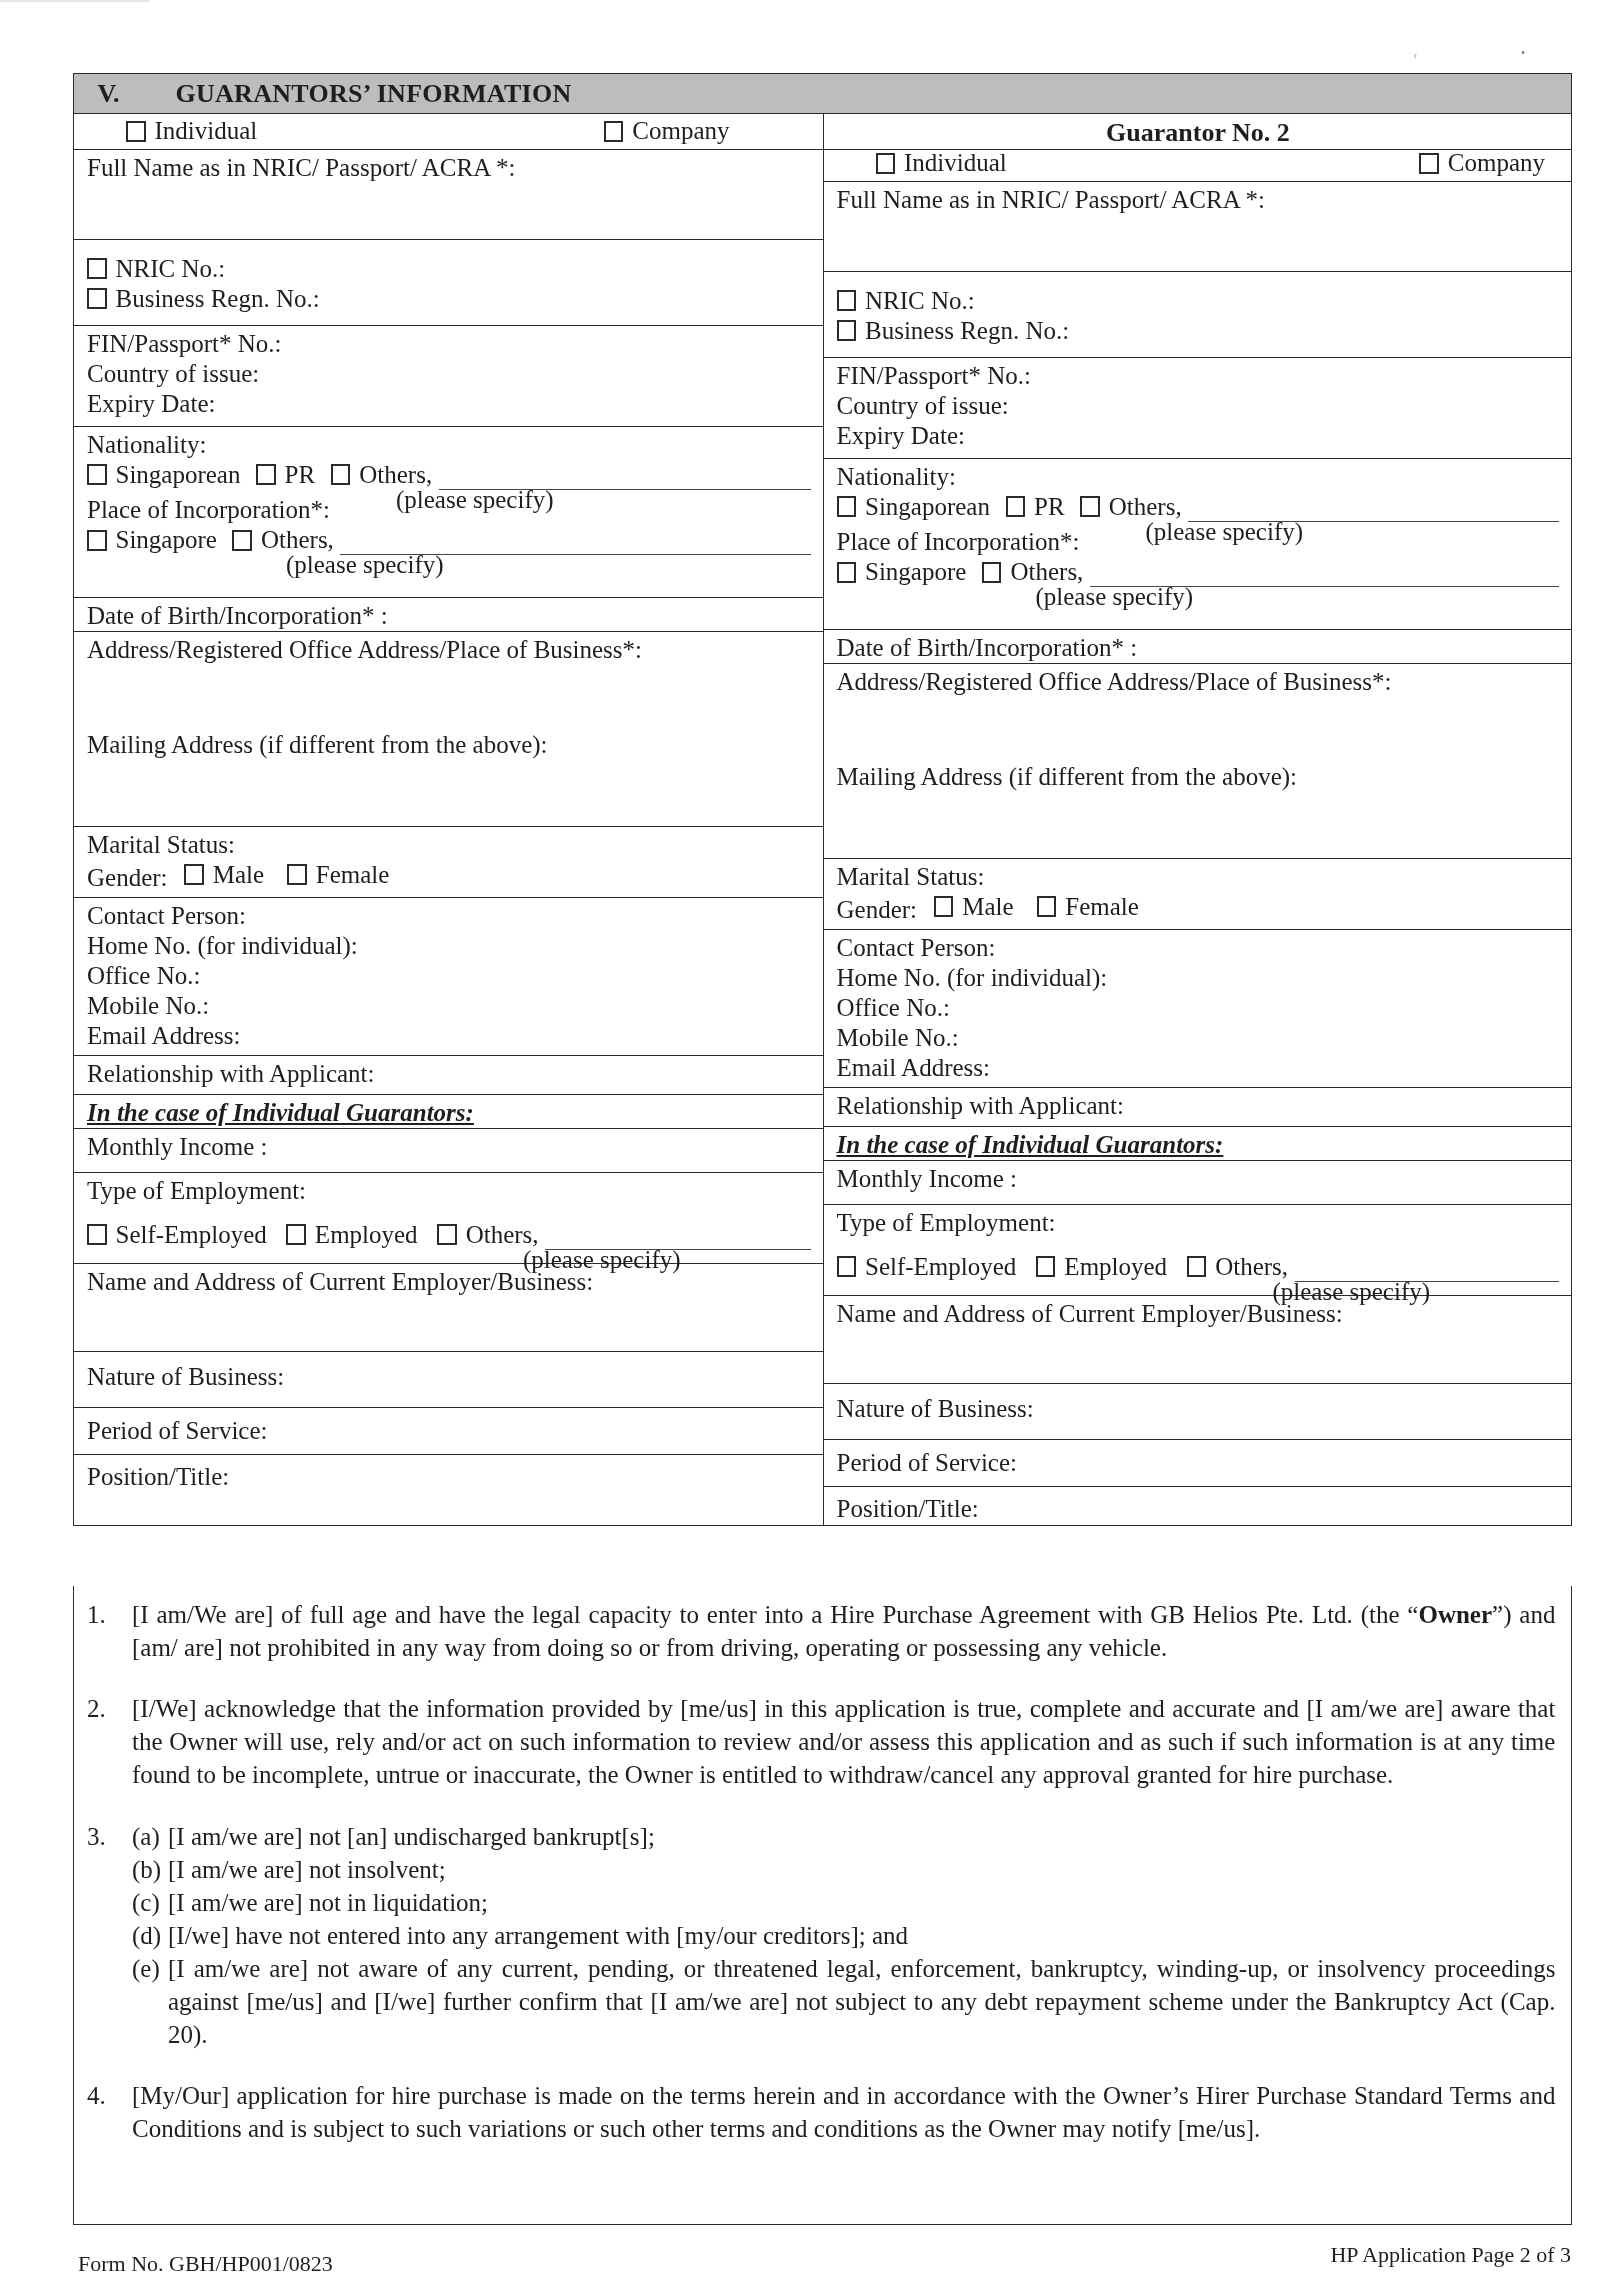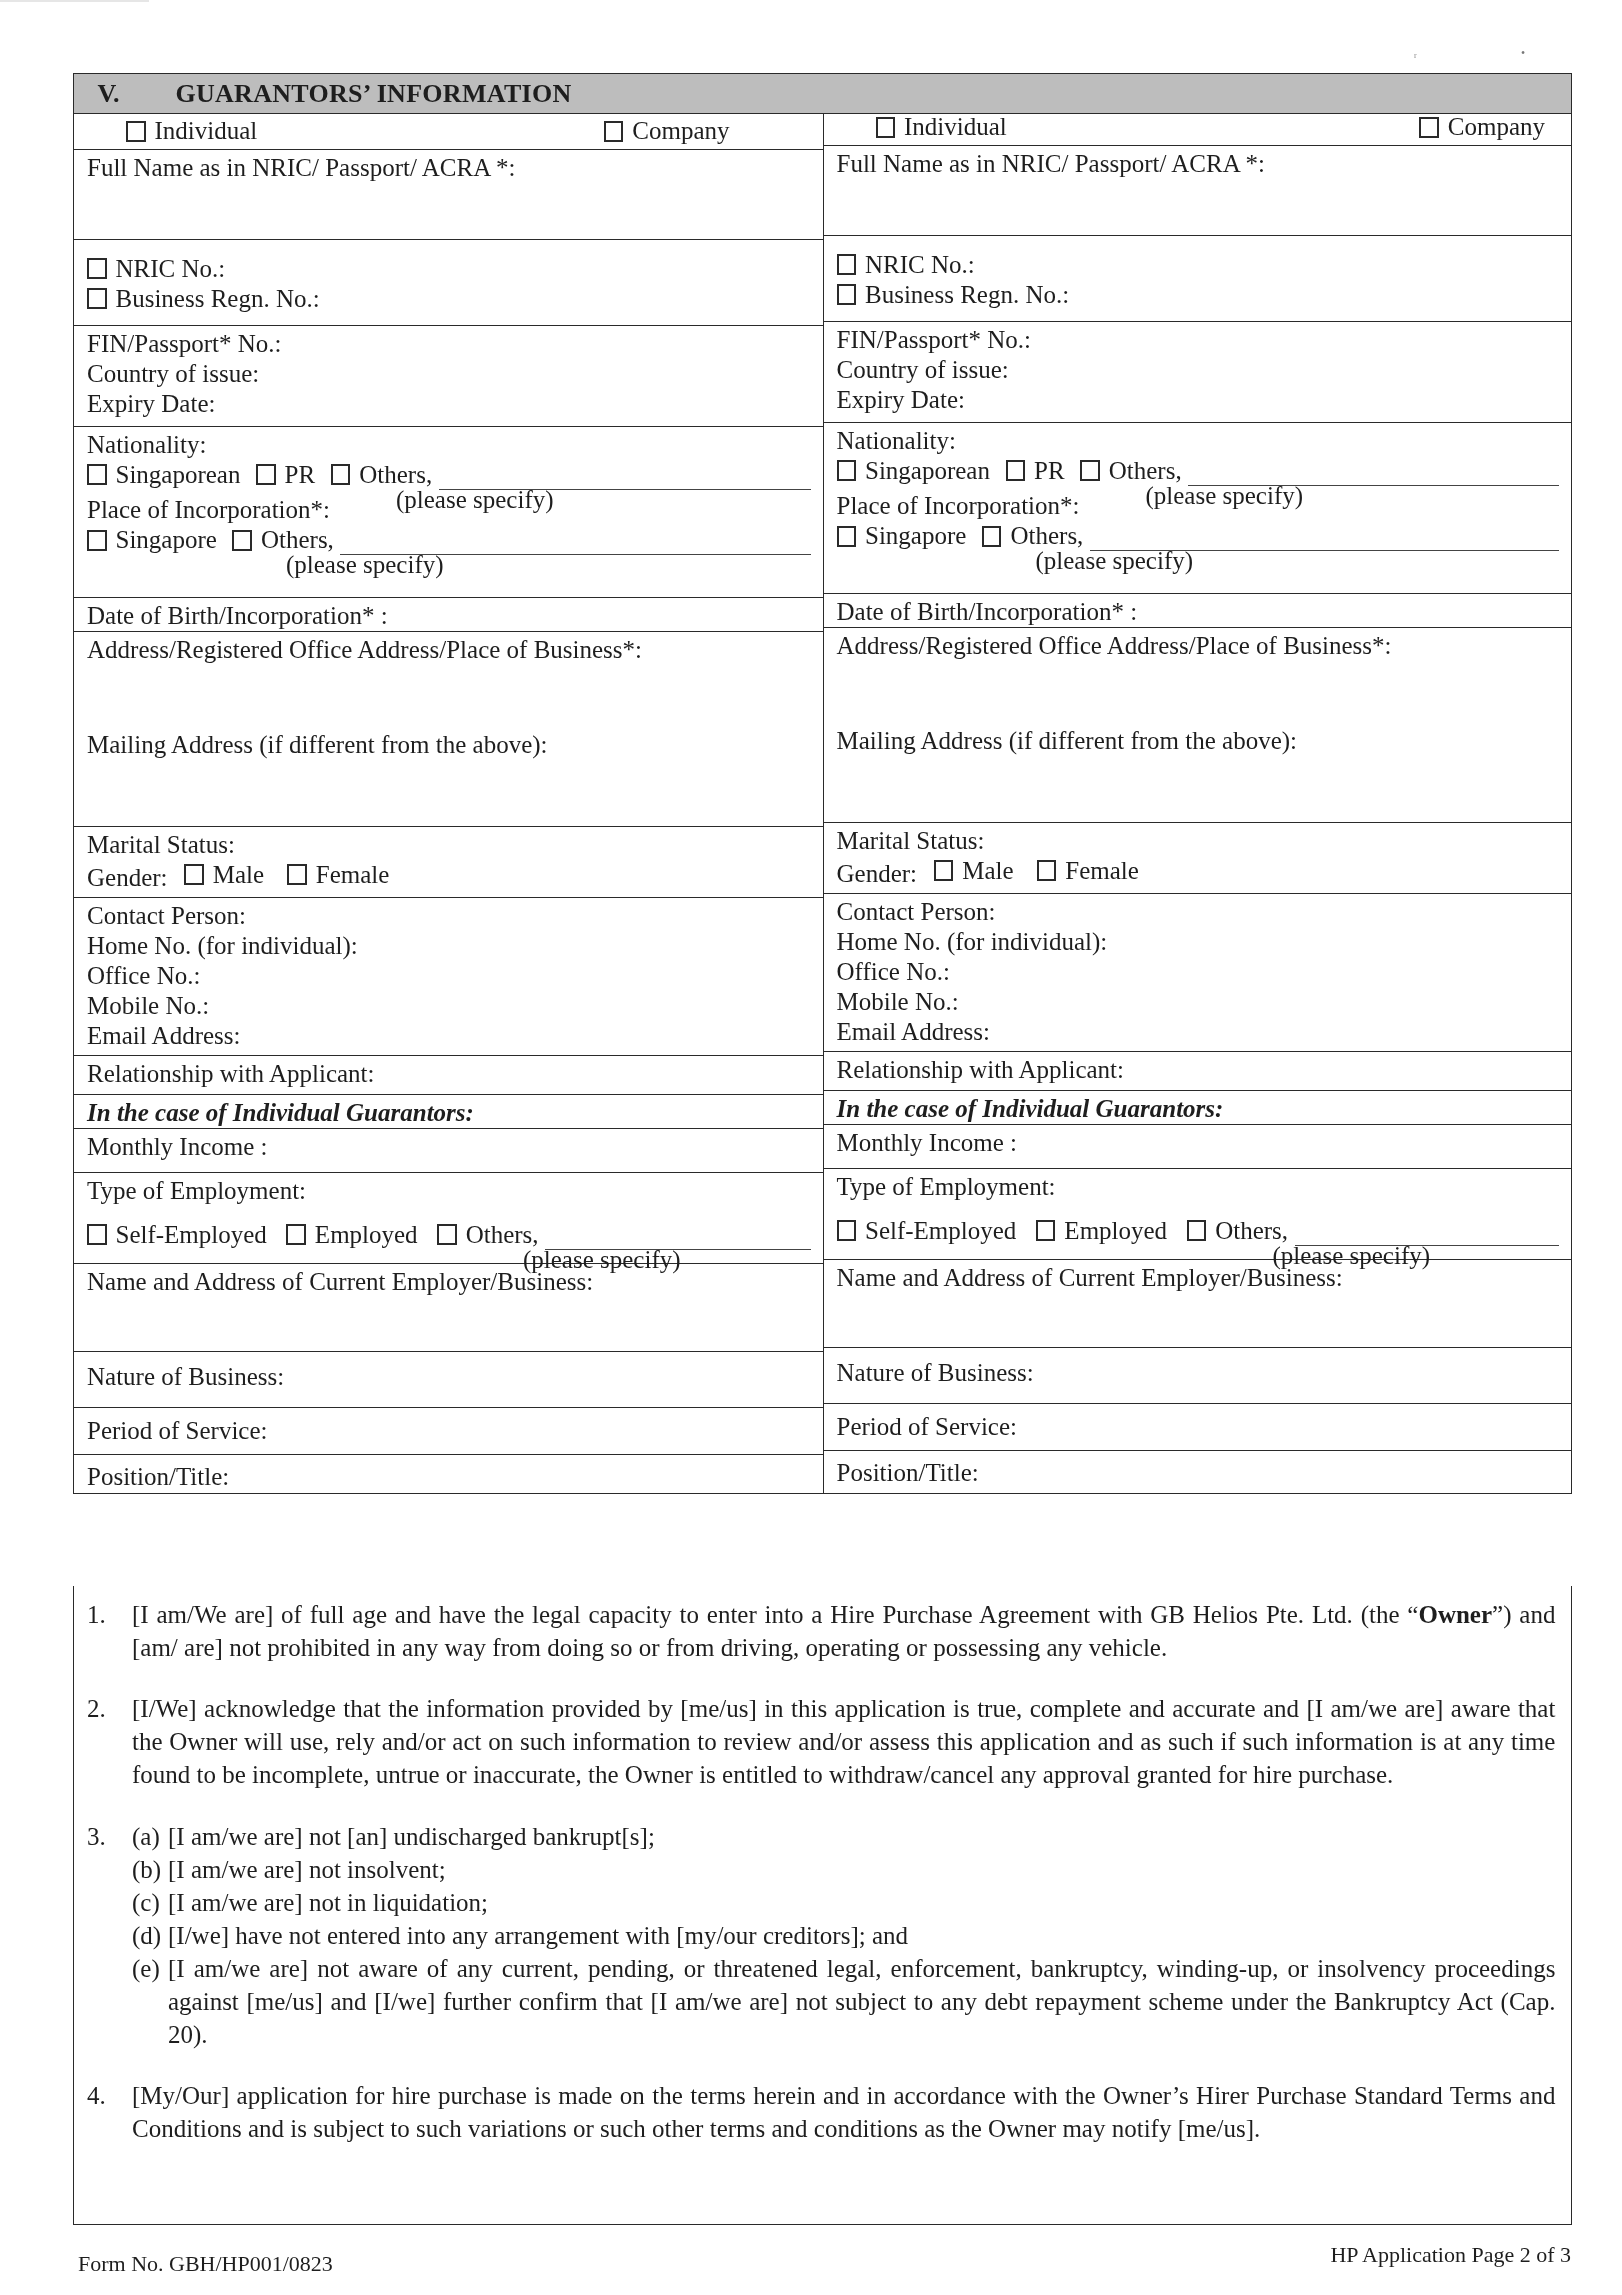--- a/index.html
+++ b/index.html
@@ -28,21 +28,21 @@
     padding-left: 23.4px;
   }
   .sec-header .num { width: 78px; }
   .cols { display: flex; }
   .col { width: 50%; }
   .col + .col { border-left: 1.9px solid #2a2a2a; }
   .row { border-bottom: 1.9px solid #2a2a2a; padding: 2.6px 11.7px 2.6px 13px; position: relative; }
   .col .row:last-child { border-bottom: none; }
   .row.center { text-align: center; font-weight: bold; font-size: 26px; }
   .line { display: block; white-space: nowrap; }
-  .italic-bold { font-style: italic; font-weight: bold; }
+  .italic-bold { font-style: italic; font-weight: bold; text-decoration: underline; }
 
   .cb {
     display: inline-block; width: 19.5px; height: 21px;
     border: 2.6px solid #2a2a2a; vertical-align: -1.3px; margin-right: 9px;
     background: #fff; cursor: pointer;
   }
   .opt { display: inline-flex; align-items: center; margin-right: 22px; white-space: nowrap; }
   .opt-row { display: flex; align-items: flex-end; }
   .specify-line { display: inline-block; border-bottom: 1.9px solid #444; height: 23.4px; flex: 1; margin-left: 6.5px; min-width: 65px; }
   .specify-note { font-size: 25px; line-height: 1; margin-top: -2.6px; }
@@ -196,20 +196,21 @@
       </div>
       <div class="row" style="height:47px; padding-top:7.8px;">
         <span class="line">Period of Service:</span>
       </div>
       <div class="row" style="height:38px; padding-top:6.5px;">
         <span class="line">Position/Title:</span>
       </div>
     </div>
 
     <div class="col">
+      <div class="row center" style="height:36px;">Guarantor No. 2</div>
       <div class="row type-row" style="height:32px; align-items:flex-end; padding-right:78px;">
         <span class="opt">
             <span class="cb"></span>
             <span>Individual</span>
           </span>
         <span class="opt" style="margin-right:-52px">
             <span class="cb"></span>
             <span>Company</span>
           </span>
       </div>

